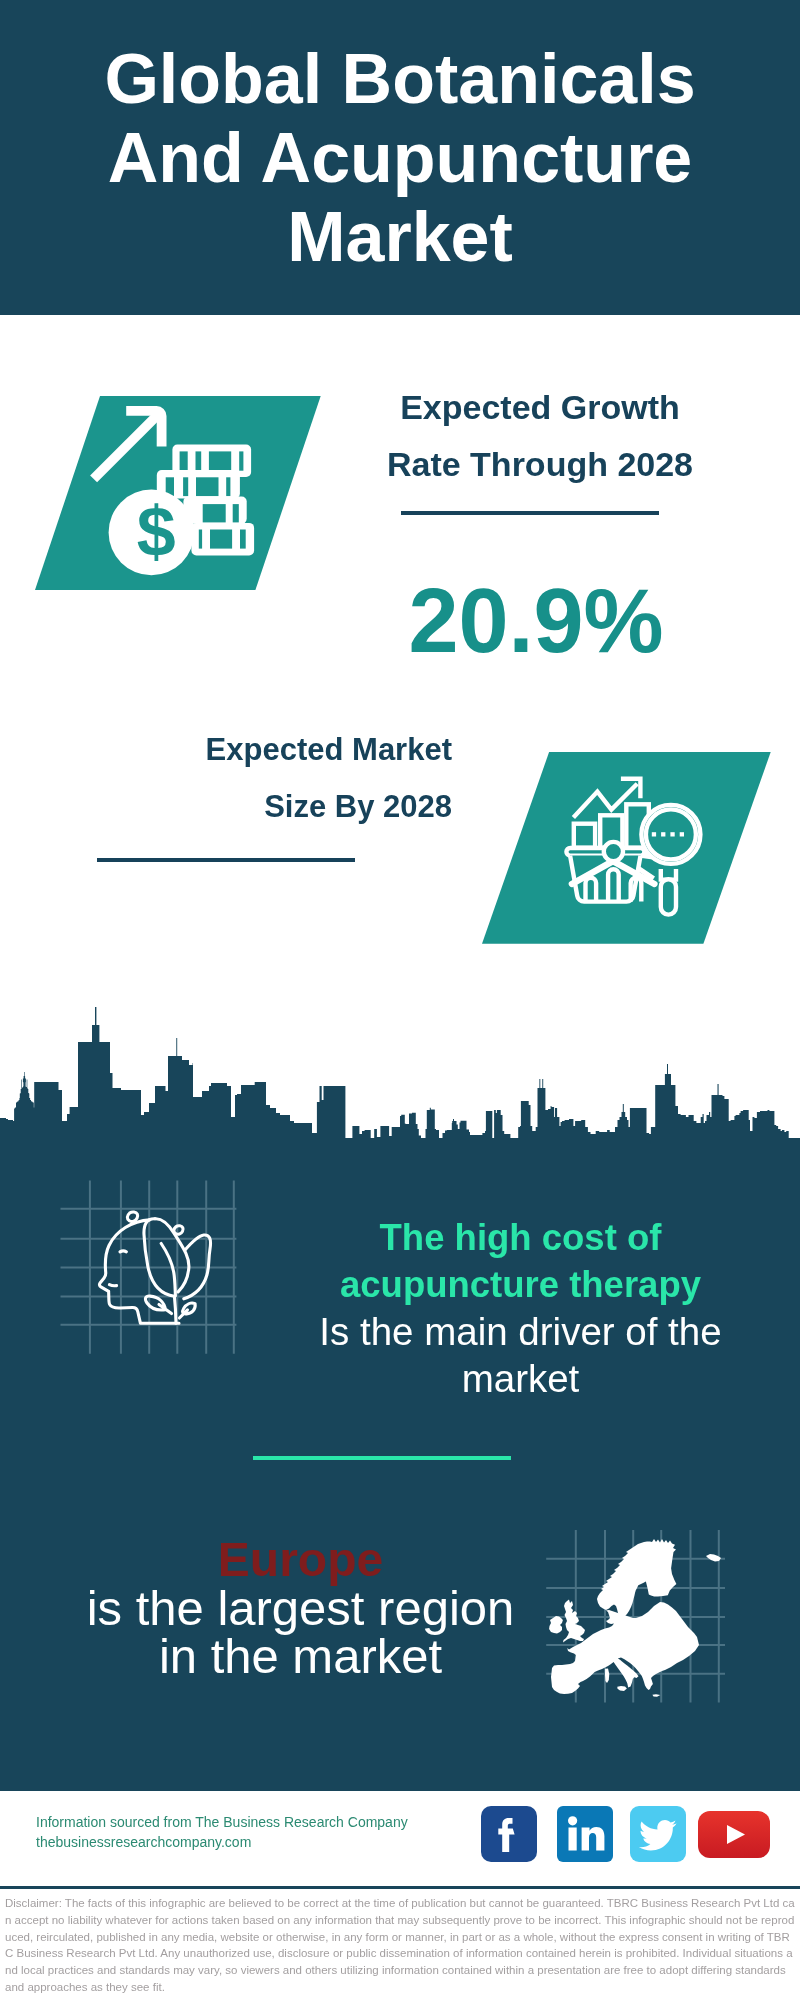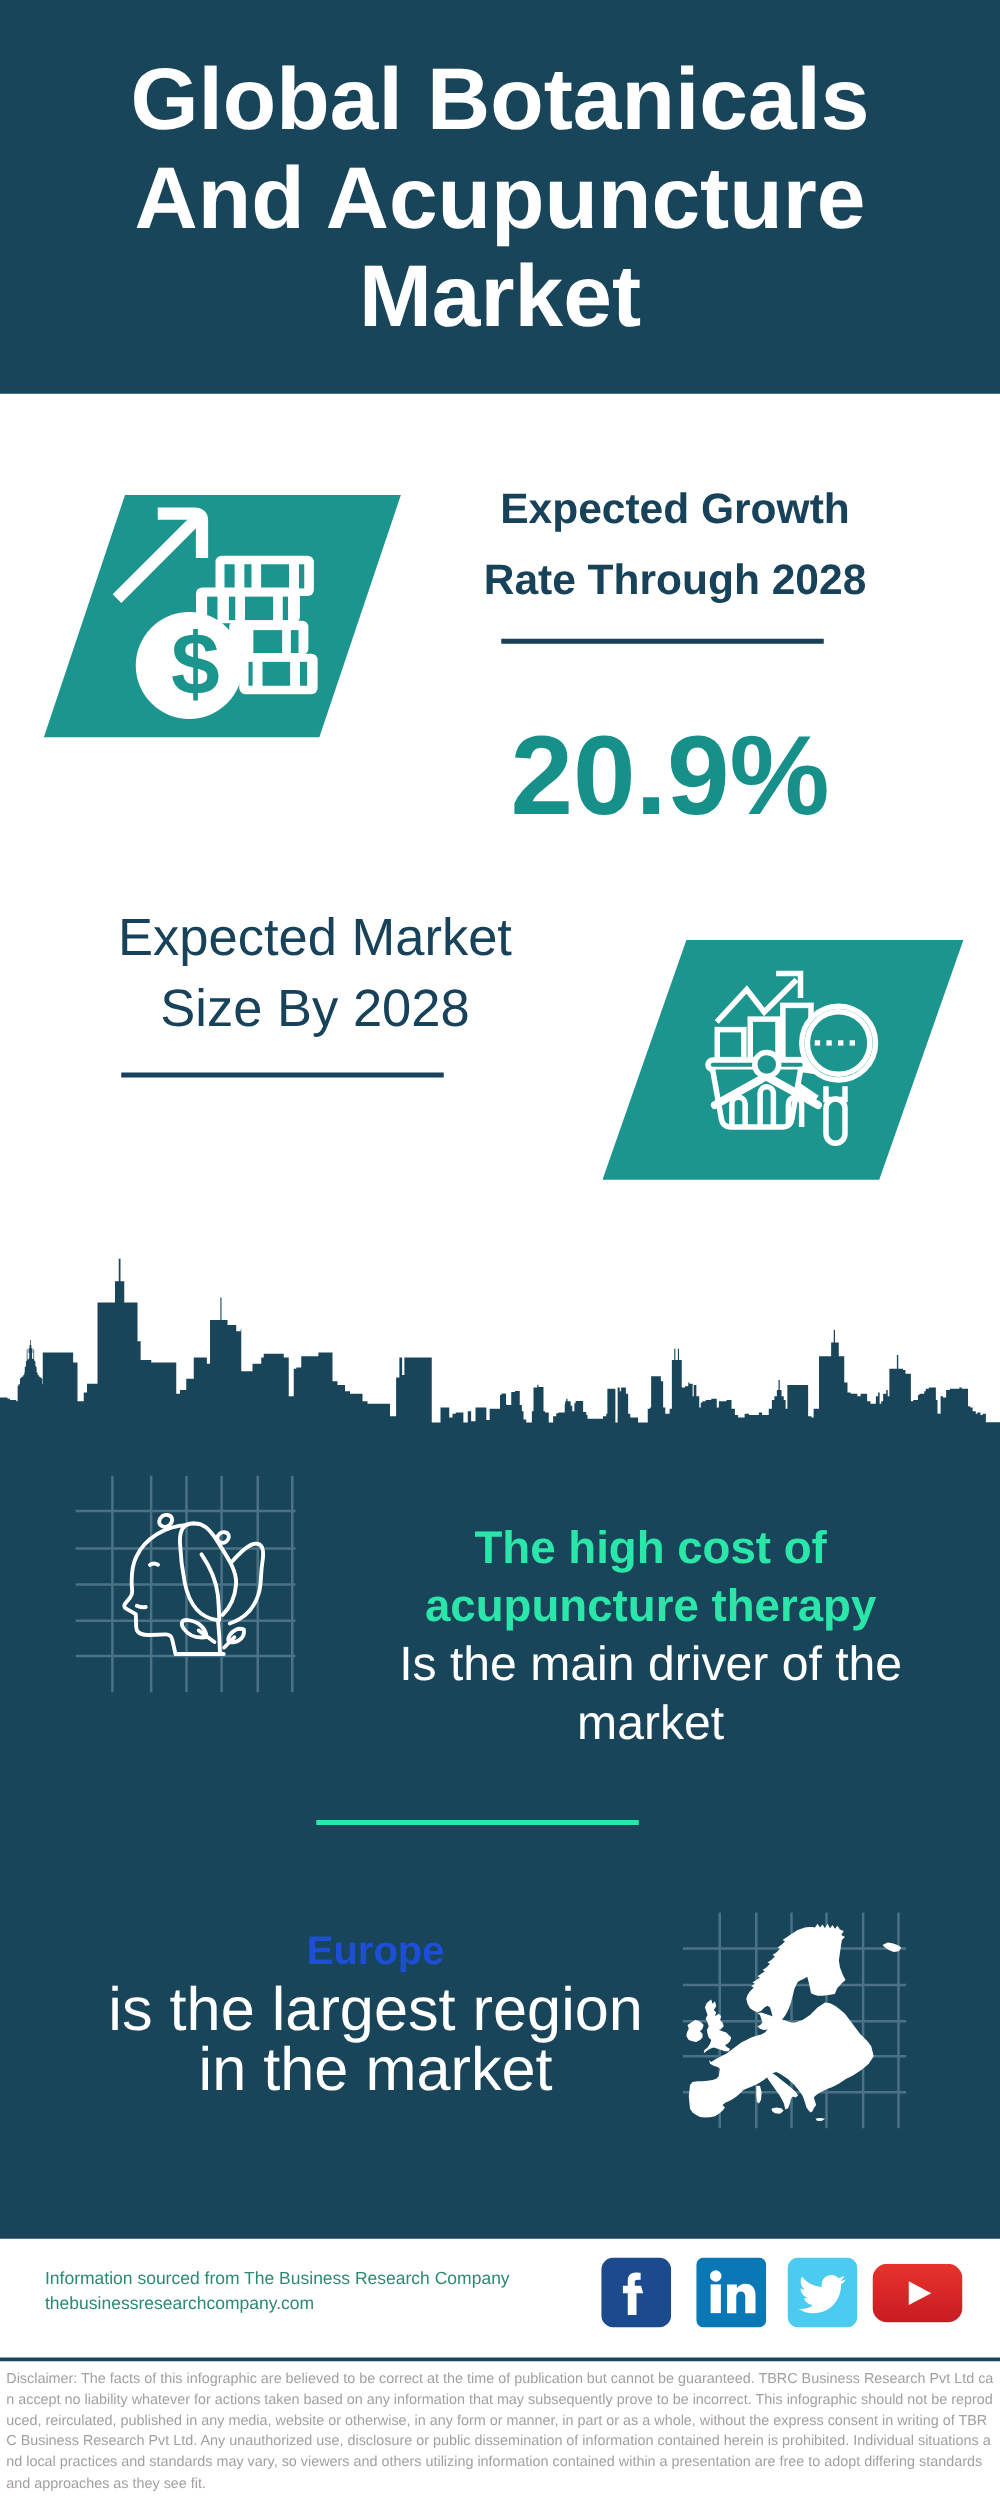--- a/index.html
+++ b/index.html
@@ -13,39 +13,39 @@
 
   
   .par1{position:absolute;left:35px;top:396px;}
   .stat1-title{position:absolute;left:340px;top:379px;width:400px;text-align:center;
     font-size:34px;line-height:57px;font-weight:700;color:#17425a;}
   .rule1{position:absolute;left:401px;top:511px;width:258px;height:4px;background:#17425a;}
   .stat1-val{position:absolute;left:336px;top:545px;width:400px;text-align:center;white-space:nowrap;
     font-size:90px;line-height:101px;font-weight:700;color:#17908a;margin-top:26px;}
 
   
-  .stat2-title{position:absolute;left:52px;top:721px;width:400px;text-align:center;
-    font-size:42px;line-height:57px;font-weight:400;color:#17425a;}
+  .stat2-title{position:absolute;left:52px;top:721px;width:400px;text-align:right;
+    font-size:31px;line-height:57px;font-weight:700;color:#17425a;}
   .rule2{position:absolute;left:97px;top:858px;width:258px;height:4px;background:#17425a;}
   .stat2-val{position:absolute;left:54px;top:881px;width:400px;text-align:center;white-space:nowrap;
     font-size:71px;line-height:82px;font-weight:700;color:#17908a;}
   .par2{position:absolute;left:482px;top:752px;}
 
   
   .darkbody{position:absolute;left:0;top:1138px;width:800px;height:653px;background:#18455a;}
   .skyline{position:absolute;left:0;top:1005px;width:800px;height:134px;display:block;line-height:0;}
 
   .driver-head{position:absolute;left:57px;top:1176px;line-height:0;}
   .driver-text{position:absolute;left:280px;top:1178px;width:481px;text-align:center;}
   .driver-hl{font-size:36.5px;line-height:47px;font-weight:700;color:#2ae6a9;margin-top:36px;}
   .driver-sub{font-size:38.5px;line-height:47px;color:#ffffff;}
   .divider{position:absolute;left:253px;top:1456px;width:258px;height:4px;background:#2ae6a9;}
 
   .region-text{position:absolute;left:60px;top:1536px;width:481px;text-align:center;}
-  .region-hl{font-size:32px;line-height:48px;font-weight:700;color:#1d4ed8;}
+  .region-hl{font-size:48px;line-height:48px;font-weight:700;color:#7f1d1d;}
   .region-sub{font-size:49px;line-height:48px;color:#ffffff;}
   .region-map{position:absolute;left:546px;top:1518px;line-height:0;}
 
   
   .src-text{position:absolute;left:36px;top:1812px;width:460px;font-size:14px;line-height:20px;color:#2b8a72;}
   .socials{position:absolute;left:481px;top:1806px;display:flex;align-items:flex-start;gap:20px;line-height:0;}
   .socials svg:nth-child(3){margin-left:-3px;}
   .socials .yt{margin-top:5px;margin-left:-8px;}
 
   .discbar{position:absolute;left:0;top:1886px;width:800px;height:114px;background:#ffffff;border-top:3.4px solid #18455a;box-sizing:border-box;}

